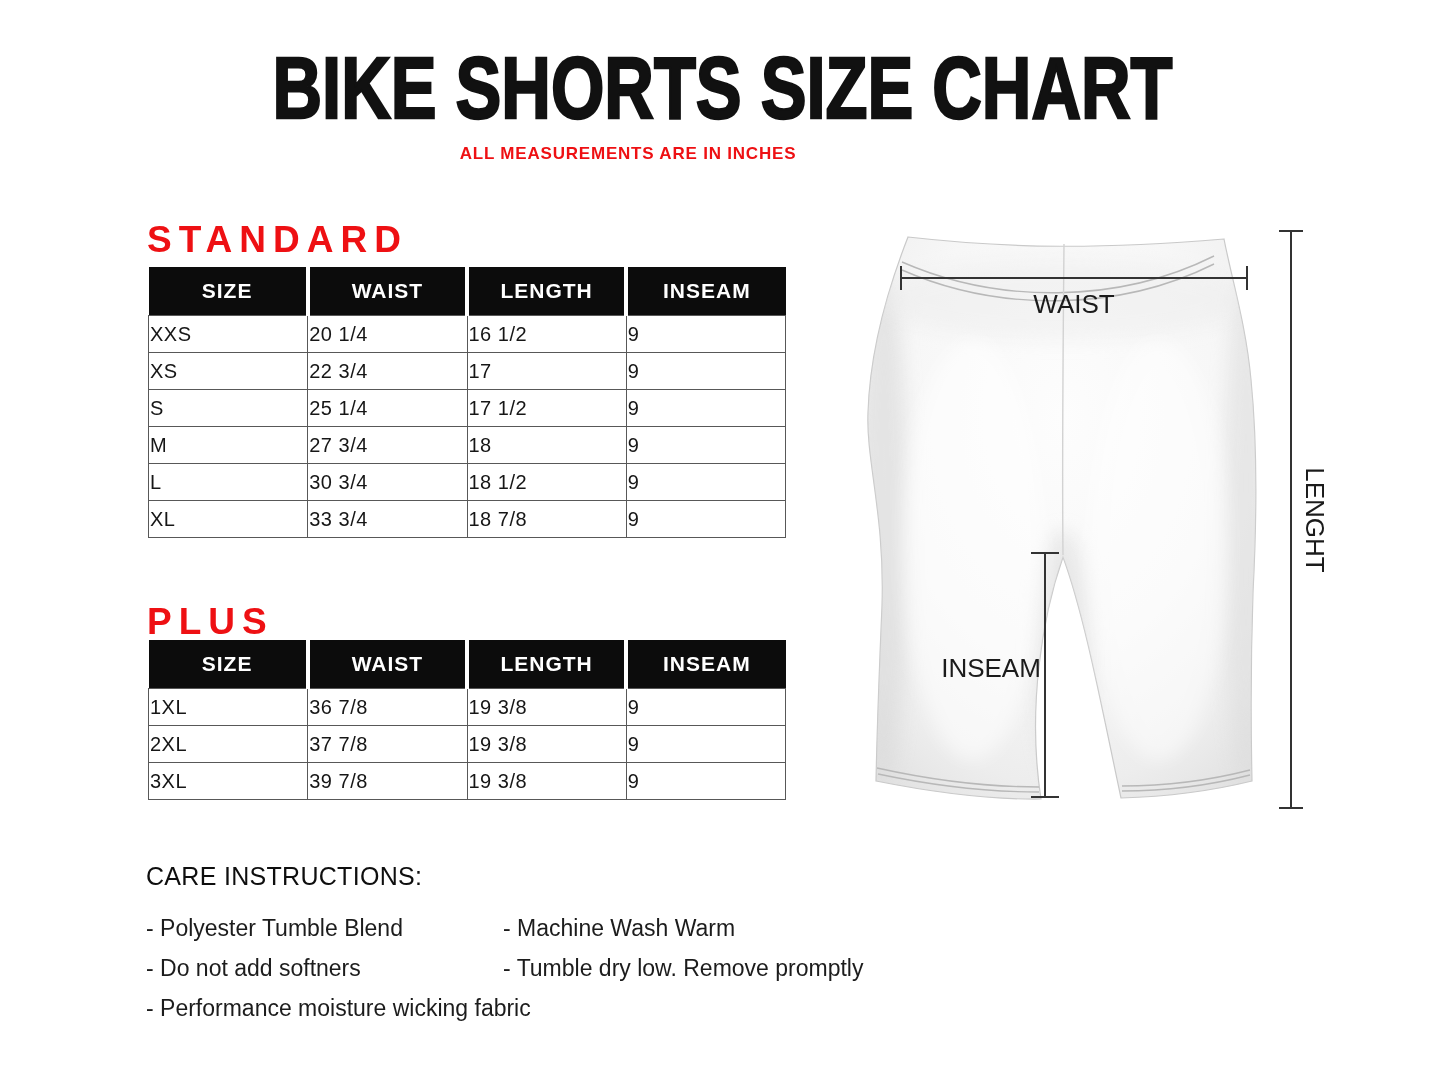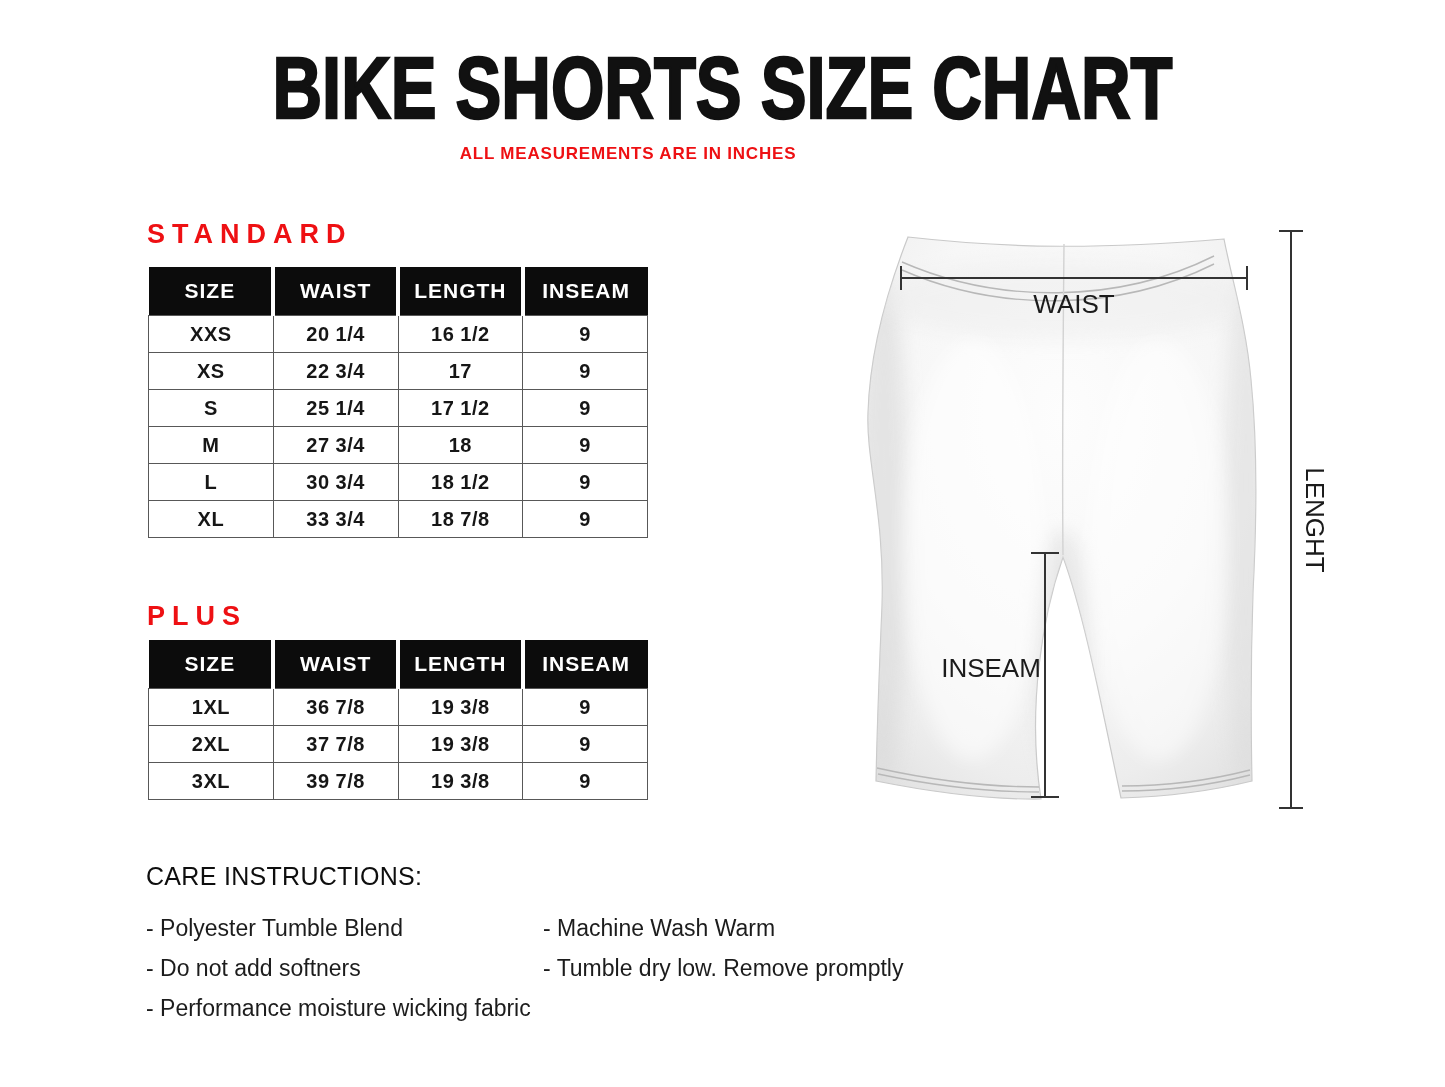--- a/index.html
+++ b/index.html
@@ -16,54 +16,54 @@
     letter-spacing:0px;transform:scaleX(0.78);transform-origin:50% 50%;
     -webkit-text-stroke:2.5px #111;white-space:nowrap;
   }
   .subtitle{
     left:0;top:144px;width:1256px;text-align:center;
     font-size:17px;font-weight:700;letter-spacing:0.8px;color:#ee1013;
   }
 
   
   .sec-heading{
-    left:147px;font-size:27px;font-weight:800;letter-spacing:7px;
+    left:147px;font-size:37px;font-weight:800;letter-spacing:7px;
     color:#ee1013;white-space:nowrap;
   }
   .sec-standard{top:219px;}
   .sec-plus{top:601px;}
 
   
   table.sizetable{
-    position:absolute;left:148px;width:500px;
+    position:absolute;left:148px;width:638px;
     border-collapse:collapse;table-layout:fixed;border-radius:27px;
   }
   .tbl-standard{top:267px;}
   .tbl-plus{top:640px;}
   table.sizetable th{
     background:#0c0c0c;color:#ffffff;height:46px;
     font-size:21px;font-weight:700;letter-spacing:1px;
     border-left:4px solid #ffffff;text-align:center;
   }
   table.sizetable th:first-child{border-left:none;}
   table.sizetable td{
-    border:1.5px solid #585858;height:34px;text-align:center;
-    font-size:20px;font-weight:700;letter-spacing:0.5px;color:#161616;
+    border:1.5px solid #585858;height:34px;
+    font-size:20px;font-weight:400;letter-spacing:0.5px;color:#161616;
     background:#ffffff;
   }
   .tbl-plus td{height:35px;margin-left:48px;}
 
   
   .care-heading{
     left:146px;top:862px;font-size:25px;font-weight:400;
     letter-spacing:0.3px;color:#0e0e0e;white-space:nowrap;
   }
   .care-col{top:916px;font-size:23px;color:#1c1c1c;}
   .care-col-1{left:146px;}
-  .care-col-2{left:543px;}
+  .care-col-2{left:503px;}
   .care-item{display:block;line-height:24px;margin-bottom:16px;white-space:nowrap;}
 
   
   .diagram{left:858px;top:220px;width:486px;height:624px;}
   .dim-label{
     font-family:"Liberation Sans",sans-serif;font-size:26px;font-weight:400;
     fill:#1b1b1b;
   }
 </style>
 </head>

